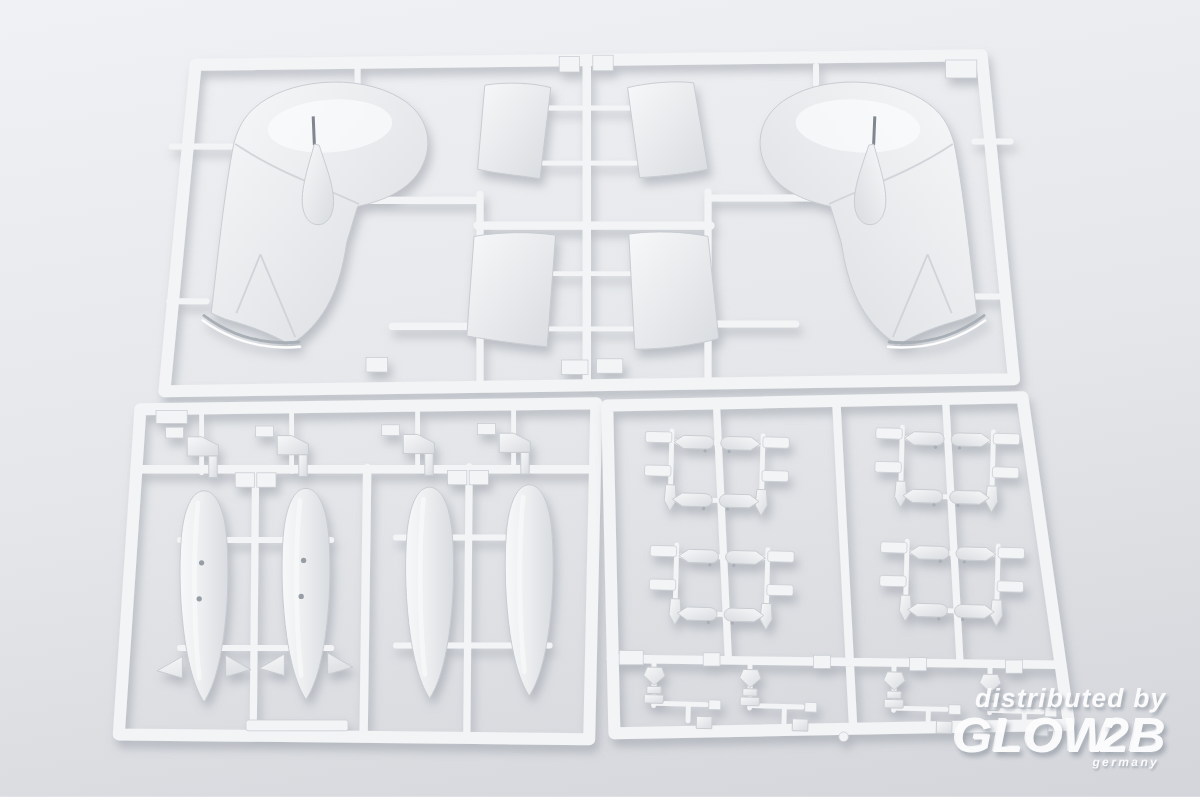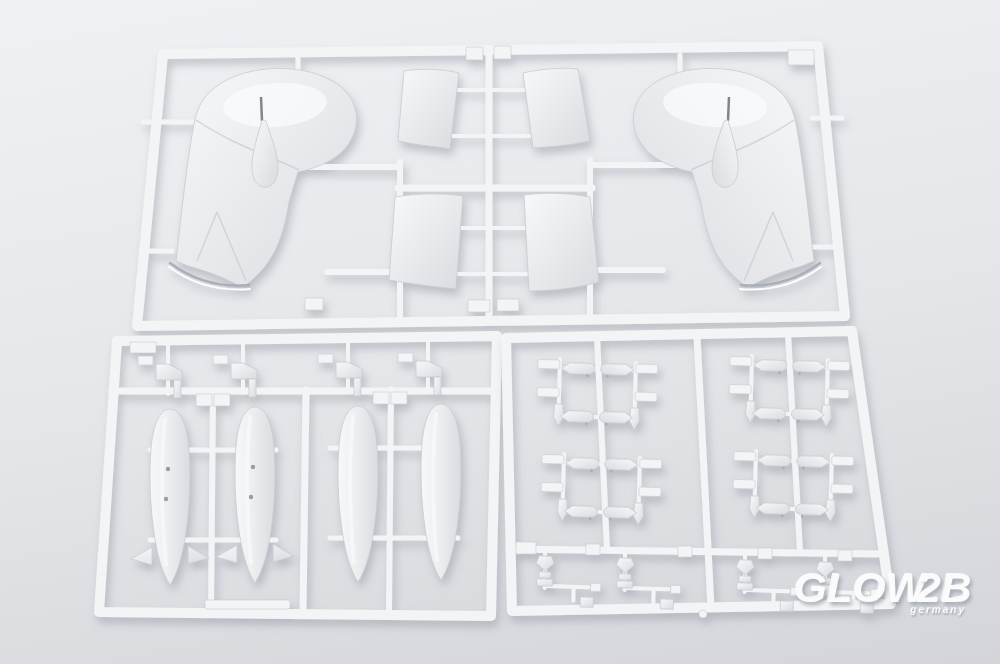--- a/index.html
+++ b/index.html
@@ -196,15 +196,16 @@
     <use href="#cl" transform="translate(789,394) rotate(1.5)"></use>
     <use href="#cl" transform="translate(793,489) rotate(1.5)"></use>
     <use href="#bp" transform="translate(545,574) rotate(1.5)"></use>
     <use href="#bp" transform="translate(625,576) rotate(1.5)"></use>
     <use href="#bp" transform="translate(745,578) rotate(1.5)"></use>
     <use href="#bp" transform="translate(825,580) rotate(1.5)"></use>
   </g>
 </svg>
 
 <div class="watermark">
+  <div class="wm-line1">distributed by</div>
   <div class="wm-brand"><span>GLOW</span><span class="wm-2b">2B</span></div>
   <div class="wm-country">germany</div>
 </div>
 
 </body></html>

